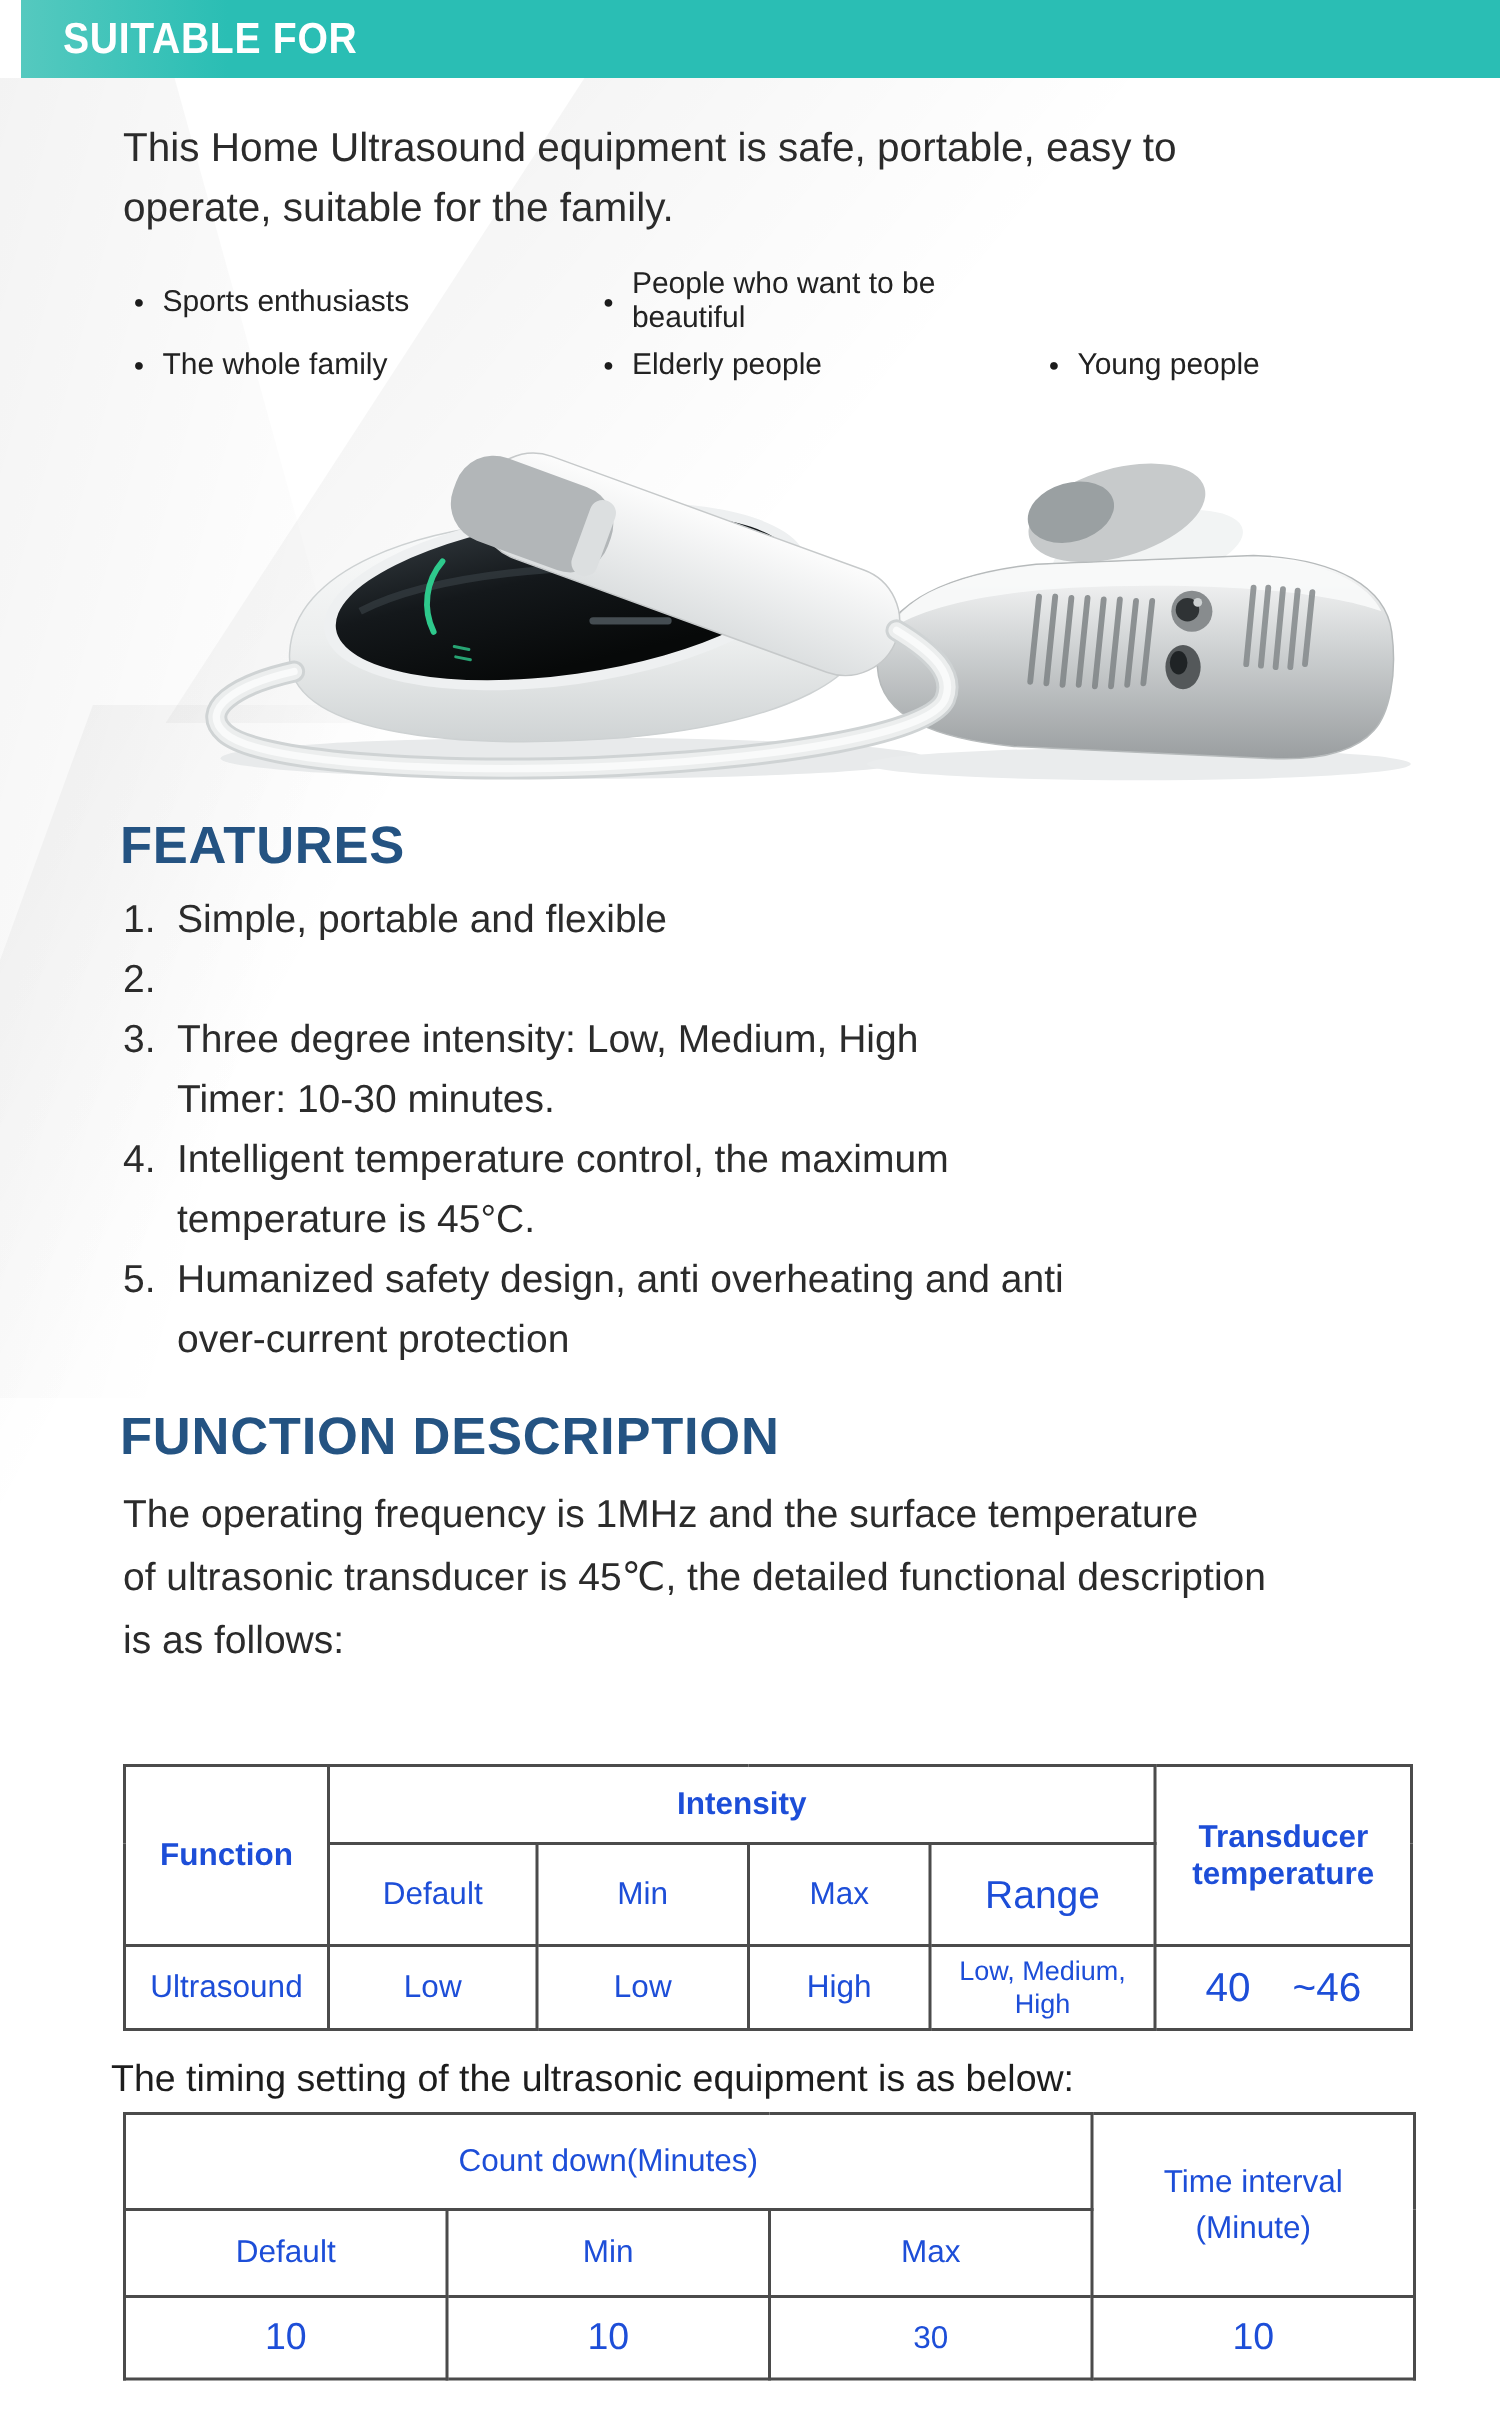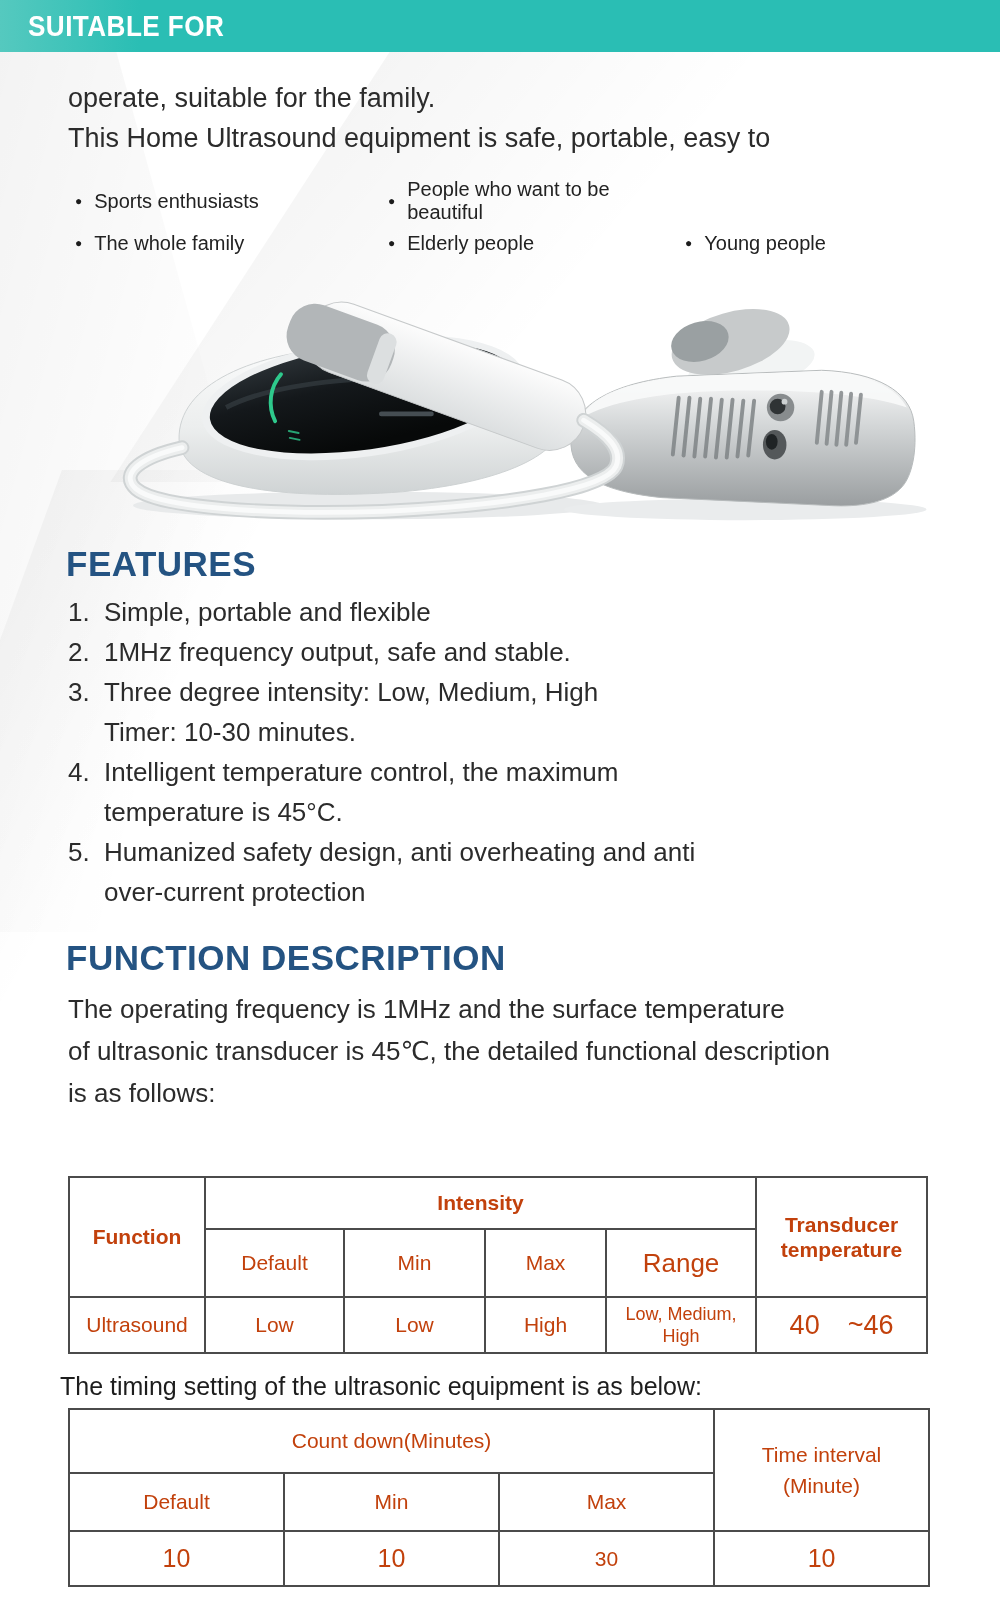--- a/index.html
+++ b/index.html
@@ -1,19 +1,19 @@
 <!DOCTYPE html>
 <html><head>
 <meta charset="utf-8">
 <style>
   * { margin:0; padding:0; box-sizing:border-box; }
   html,body { background:#ffffff; }
   .page {
     position:relative; width:1000px; height:1623px; background:#ffffff;
-    font-family:"Liberation Sans","DejaVu Sans",sans-serif; color:#2e2e2e; overflow:hidden;
+    font-family:"Liberation Sans","DejaVu Sans",sans-serif; color:#2e2e2e; overflow:hidden;padding-left:14px;
   }
   
   .streak { position:absolute; pointer-events:none; }
   .streak-a { top:52px; left:-60px; width:420px; height:880px;
     background:linear-gradient(105deg, rgba(0,0,0,0.055) 0%, rgba(0,0,0,0.02) 40%, rgba(0,0,0,0) 62%);
     clip-path:polygon(0 0, 42% 0, 100% 100%, 0 100%); }
   .streak-b { top:52px; left:250px; width:620px; height:430px; transform:skewX(-33deg);
     background:linear-gradient(100deg, rgba(0,0,0,0.04) 0%, rgba(0,0,0,0) 55%); }
   .streak-c { top:470px; left:-40px; width:300px; height:560px; transform:skewX(-20deg);
     background:linear-gradient(100deg, rgba(0,0,0,0.035) 0%, rgba(0,0,0,0) 60%); }
@@ -52,21 +52,21 @@
   .feat-list { margin:6px 0 0 68px; font-size:26px; line-height:40px; color:#2b2b2b; }
   .feat { display:flex; }
   .feat .num { width:36px; flex:0 0 36px; }
   .feat .fline { display:block; }
 
   .fdesc { margin-top:24px; }
   .fdesc-par { margin:8px 0 0 68px; width:880px; font-size:26px; line-height:42px; color:#2b2b2b; }
   .fdesc-par .line { display:block; }
 
   table { border-collapse:collapse; table-layout:fixed; background:#fff; }
-  td { border:2px solid #4b4b4b; text-align:center; vertical-align:middle; color:#c2410c; padding:0; }
+  td { border:2px solid #4b4b4b; text-align:center; vertical-align:middle; color:#1d4ed8; padding:0; }
   .t1 { margin:62px 0 0 68px; width:858px; }
   .t1 .hdr { font-weight:bold; font-size:21px; }
   .t1 .sub { font-size:21px; }
   .t1 .sub-range { font-size:26px; }
   .t1 .data { font-size:21px; }
   .t1 .range-cell { font-size:18px; line-height:1.25; padding:0 16px; }
   .t1 .temp-cell { font-size:27px; }
   .t1 .temp-cell .temp-wrap { display:flex; justify-content:center; gap:28px; }
 
   .note { margin:18px 0 0 60px; font-size:25px; line-height:28px; color:#1d1d1d; }
@@ -86,22 +86,22 @@
   <div class="streak streak-b"></div>
   <div class="streak streak-c"></div>
 
   <div class="content">
 
     <div class="banner">
       <span class="banner-title">SUITABLE FOR</span>
     </div>
 
     <div class="intro">
+      <span class="line">This Home Ultrasound equipment is safe, portable, easy to</span>
       <span class="line">operate, suitable for the family.</span>
-      <span class="line">This Home Ultrasound equipment is safe, portable, easy to</span>
     </div>
 
     <div class="aud-grid">
       <div class="aud">
         <span class="dot">●</span>
         <span>Sports enthusiasts</span>
       </div>
       <div class="aud">
         <span class="dot">●</span>
         <span>People who want to be beautiful</span>
@@ -218,23 +218,20 @@
       <h2 class="sec-heading">FEATURES</h2>
       <div class="feat-list">
         <div class="feat">
           <span class="num">1.</span>
           <span class="flines">
               <span class="fline">Simple, portable and flexible</span>
             </span>
         </div>
         <div class="feat">
           <span class="num">2.</span>
-          <span class="flines">
-              <span class="fline">1MHz frequency output, safe and stable.</span>
-            </span>
         </div>
         <div class="feat">
           <span class="num">3.</span>
           <span class="flines">
             <span class="fline">Three degree intensity: Low, Medium, High</span>
             <span class="fline">Timer: 10-30 minutes.</span>
           </span>
         </div>
         <div class="feat">
           <span class="num">4.</span>

